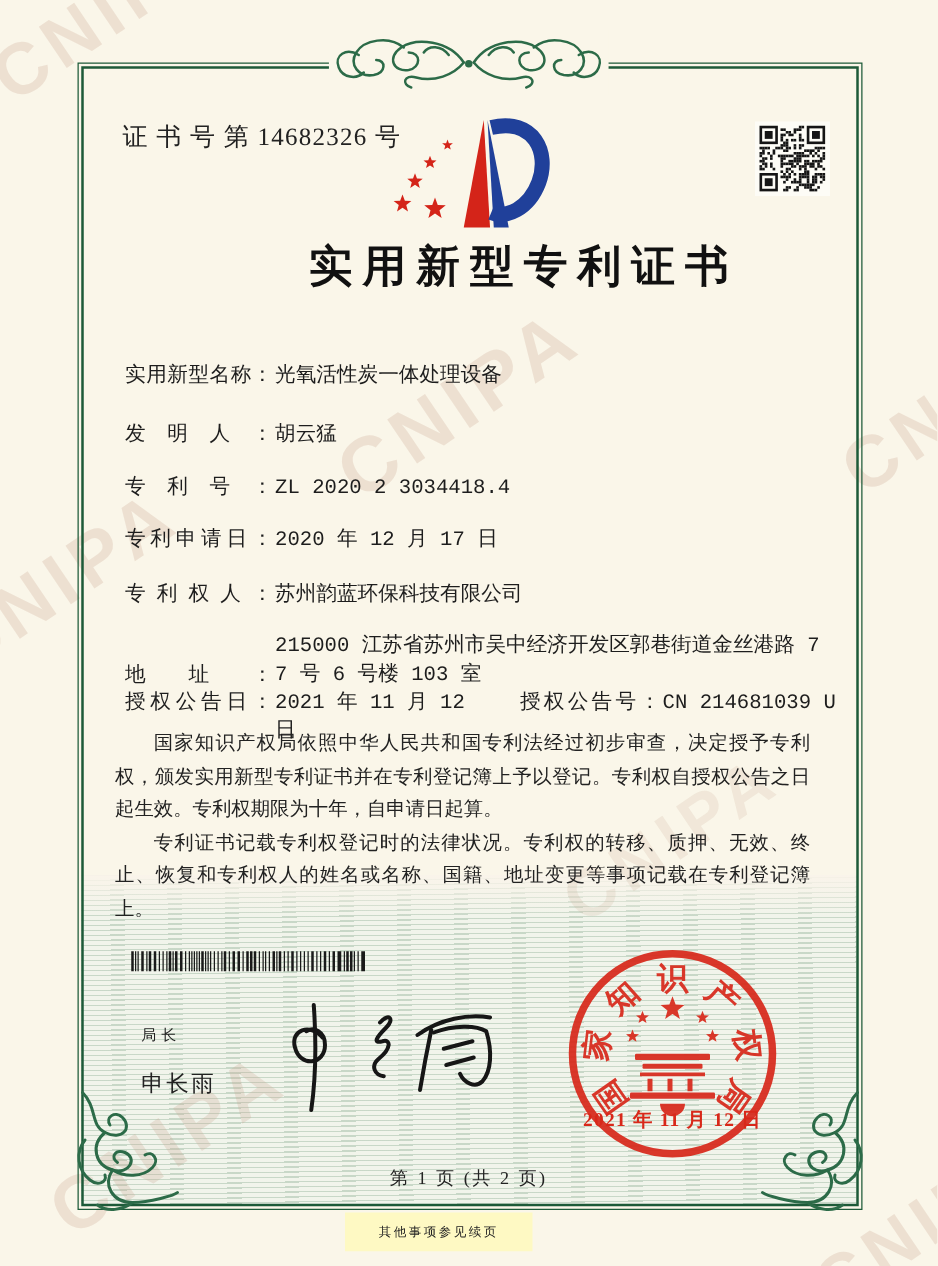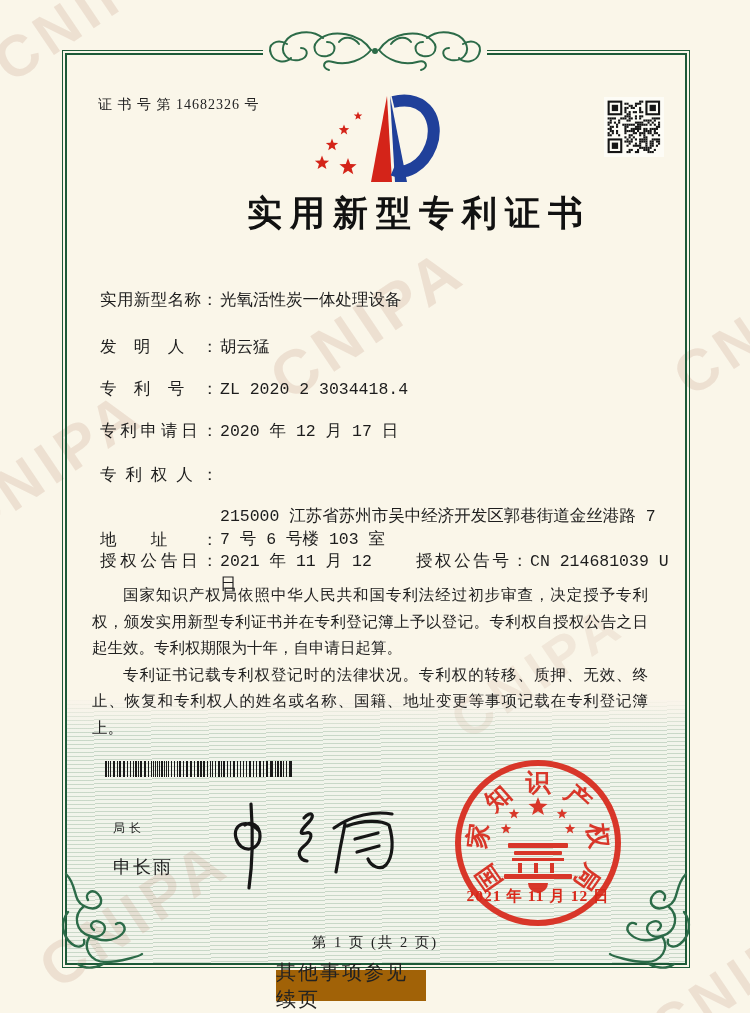--- a/index.html
+++ b/index.html
@@ -15,21 +15,21 @@
           linear-gradient(180deg, rgba(250,244,234,.95) 0px, rgba(250,244,234,0) 34px),
           repeating-linear-gradient(179deg, rgba(139,173,146,.40) 0 1px, rgba(255,255,255,0) 1px 4px),
           #f1f4eb;}
   
   .frame{position:absolute;left:62px;top:50px;width:626px;height:916px;z-index:3;
          border:1px solid #1d5a38;pointer-events:none;}
   .frame:after{content:"";position:absolute;left:2px;top:2px;right:2px;bottom:2px;
          border:2px solid #1d5a38;}
   .ornament,.flourish{position:absolute;z-index:4;pointer-events:none;}
   
-  .certno{position:absolute;left:98px;top:96px;font-size:14px;letter-spacing:1px;z-index:5;}
+  .certno{position:absolute;left:98px;top:96px;font-size:20px;letter-spacing:1px;z-index:5;}
   .logo{position:absolute;left:308px;top:90px;z-index:5;}
   .title{position:absolute;left:0;top:190px;width:750px;text-align:center;z-index:5;
          font-size:35px;font-weight:bold;letter-spacing:8px;color:#111;padding-left:44px;}
   
   .frow{position:absolute;left:100px;right:72px;display:flex;align-items:flex-start;
         font-size:16.5px;z-index:5;color:#1d1d1d;}
   .flabel{display:inline-block;width:118px;flex:0 0 118px;text-align:justify;text-align-last:justify;}
   .fvalue{padding-left:2px;line-height:23px;font-family:Liberation Mono, monospace;}
   .flabel2{display:inline-block;width:112px;flex:0 0 112px;text-align:justify;text-align-last:justify;}
   .fval1{flex:0 0 152px;padding-left:2px;}
@@ -39,23 +39,23 @@
   
   .barcode{position:absolute;left:104px;top:760px;z-index:5;}
   .sig-title{position:absolute;left:113px;top:820px;font-size:12px;letter-spacing:4px;z-index:5;color:#222;}
   .sig-name{position:absolute;left:113px;top:855px;font-size:18px;letter-spacing:2px;z-index:5;color:#222;}
   .signature{position:absolute;left:218px;top:798px;z-index:5;}
   .seal{position:absolute;left:450px;top:755px;z-index:6;opacity:.92;}
   .seal-date{position:absolute;left:452px;top:886px;width:172px;text-align:center;z-index:7;
              font-size:15.5px;font-weight:bold;color:#d8281a;letter-spacing:1px;}
   .pageinfo{position:absolute;left:0;top:933px;width:750px;text-align:center;font-size:14.5px;
             letter-spacing:2px;z-index:5;color:#222;}
-  .contnote{position:absolute;left:276px;top:970px;width:150px;height:31px;background:#a16207;
+  .contnote{position:absolute;left:276px;top:970px;width:150px;height:31px;background:#fef9c3;
             z-index:5;display:flex;align-items:center;justify-content:center;
-            font-size:20px;letter-spacing:2px;color:#222;}
+            font-size:10px;letter-spacing:2px;color:#222;}
 </style>
 </head>
 <body>
 
 <div class="page">
 
   <div class="band"></div>
 
   <div class="wm" style="left:-18px;top:-24px;font-size:58px;">CNIPA</div>
   <div class="wm" style="left:258px;top:288px;font-size:62px;">CNIPA</div>
@@ -352,20 +352,21 @@
   <div class="frow" style="top:378px;">
     <span class="flabel">专利号：</span>
     <span class="fvalue">ZL 2020 2 3034418.4</span>
   </div>
   <div class="frow" style="top:420px;">
     <span class="flabel">专利申请日：</span>
     <span class="fvalue">2020 年 12 月 17 日</span>
   </div>
   <div class="frow" style="top:464px;">
     <span class="flabel">专利权人：</span>
+    <span class="fvalue">苏州韵蓝环保科技有限公司</span>
   </div>
   <div class="frow" style="top:505px;align-items:flex-end;">
     <span class="flabel">地址：</span>
     <span class="fvalue">
       <span>215000 江苏省苏州市吴中经济开发区郭巷街道金丝港路 7</span><br>
       <span>7 号 6 号楼 103 室</span>
     </span>
   </div>
   <div class="frow" style="top:550px;">
     <span class="flabel">授权公告日：</span>

